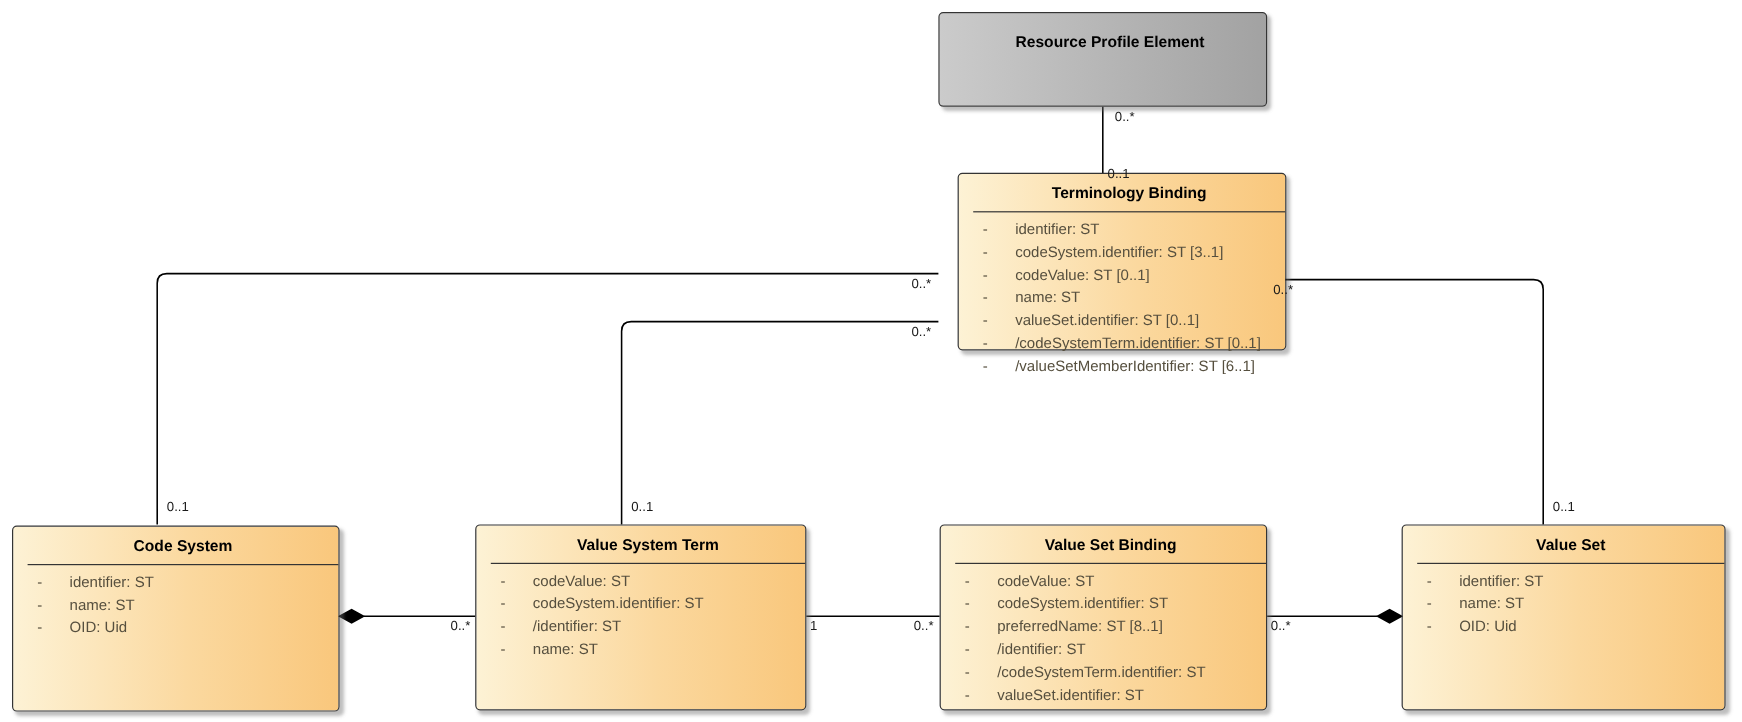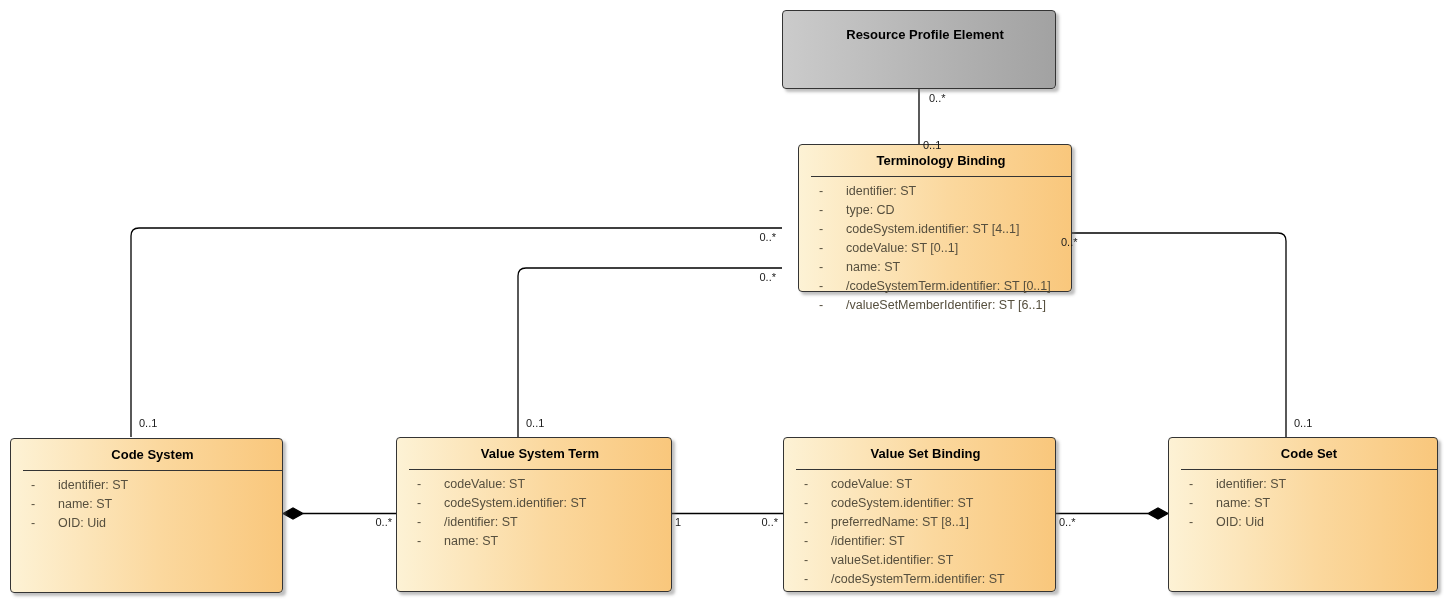--- a/index.html
+++ b/index.html
@@ -75,24 +75,24 @@
   </svg>
 
   <div class="uml-class gray" style="left:782px; top:10px; width:274px; height:79px;">
     <div class="class-title">Resource Profile Element</div>
   </div>
 
   <div class="uml-class" style="left:782px; top:144px; width:274px; height:148px;margin-left:16px;">
     <div class="class-title">Terminology Binding</div>
     <div class="attrs">
       <div class="attr"><span class="dash">-</span><span>identifier: ST</span></div>
-      <div class="attr"><span class="dash">-</span><span>type: CD</span></div>
-      <div class="attr"><span class="dash">-</span><span>codeSystem.identifier: ST [4..1]</span></div>
+      <div class="attr"><span class="dash">-</span><span>codeSystem.identifier: ST [3..1]</span></div>
       <div class="attr"><span class="dash">-</span><span>codeValue: ST [0..1]</span></div>
       <div class="attr"><span class="dash">-</span><span>name: ST</span></div>
+      <div class="attr"><span class="dash">-</span><span>valueSet.identifier: ST [0..1]</span></div>
       <div class="attr"><span class="dash">-</span><span>/codeSystemTerm.identifier: ST [0..1]</span></div>
       <div class="attr"><span class="dash">-</span><span>/valueSetMemberIdentifier: ST [6..1]</span></div>
     </div>
   </div>
 
   <div class="uml-class" style="left:10px; top:438px; width:273px; height:155px;">
     <div class="class-title">Code System</div>
     <div class="attrs">
       <div class="attr"><span class="dash">-</span><span>identifier: ST</span></div>
       <div class="attr"><span class="dash">-</span><span>name: ST</span></div>
@@ -110,27 +110,27 @@
     </div>
   </div>
 
   <div class="uml-class" style="left:783px; top:437px; width:273px; height:155px;">
     <div class="class-title">Value Set Binding</div>
     <div class="attrs">
       <div class="attr"><span class="dash">-</span><span>codeValue: ST</span></div>
       <div class="attr"><span class="dash">-</span><span>codeSystem.identifier: ST</span></div>
       <div class="attr"><span class="dash">-</span><span>preferredName: ST [8..1]</span></div>
       <div class="attr"><span class="dash">-</span><span>/identifier: ST</span></div>
+      <div class="attr"><span class="dash">-</span><span>/codeSystemTerm.identifier: ST</span></div>
       <div class="attr"><span class="dash">-</span><span>valueSet.identifier: ST</span></div>
-      <div class="attr"><span class="dash">-</span><span>/codeSystemTerm.identifier: ST</span></div>
     </div>
   </div>
 
   <div class="uml-class" style="left:1168px; top:437px; width:270px; height:155px;">
-    <div class="class-title">Code Set</div>
+    <div class="class-title">Value Set</div>
     <div class="attrs">
       <div class="attr"><span class="dash">-</span><span>identifier: ST</span></div>
       <div class="attr"><span class="dash">-</span><span>name: ST</span></div>
       <div class="attr"><span class="dash">-</span><span>OID: Uid</span></div>
     </div>
   </div>
 
   <div class="mult" style="left:929px; top:92px;">0..*</div>
   <div class="mult" style="left:923px; top:139px;">0..1</div>
 

